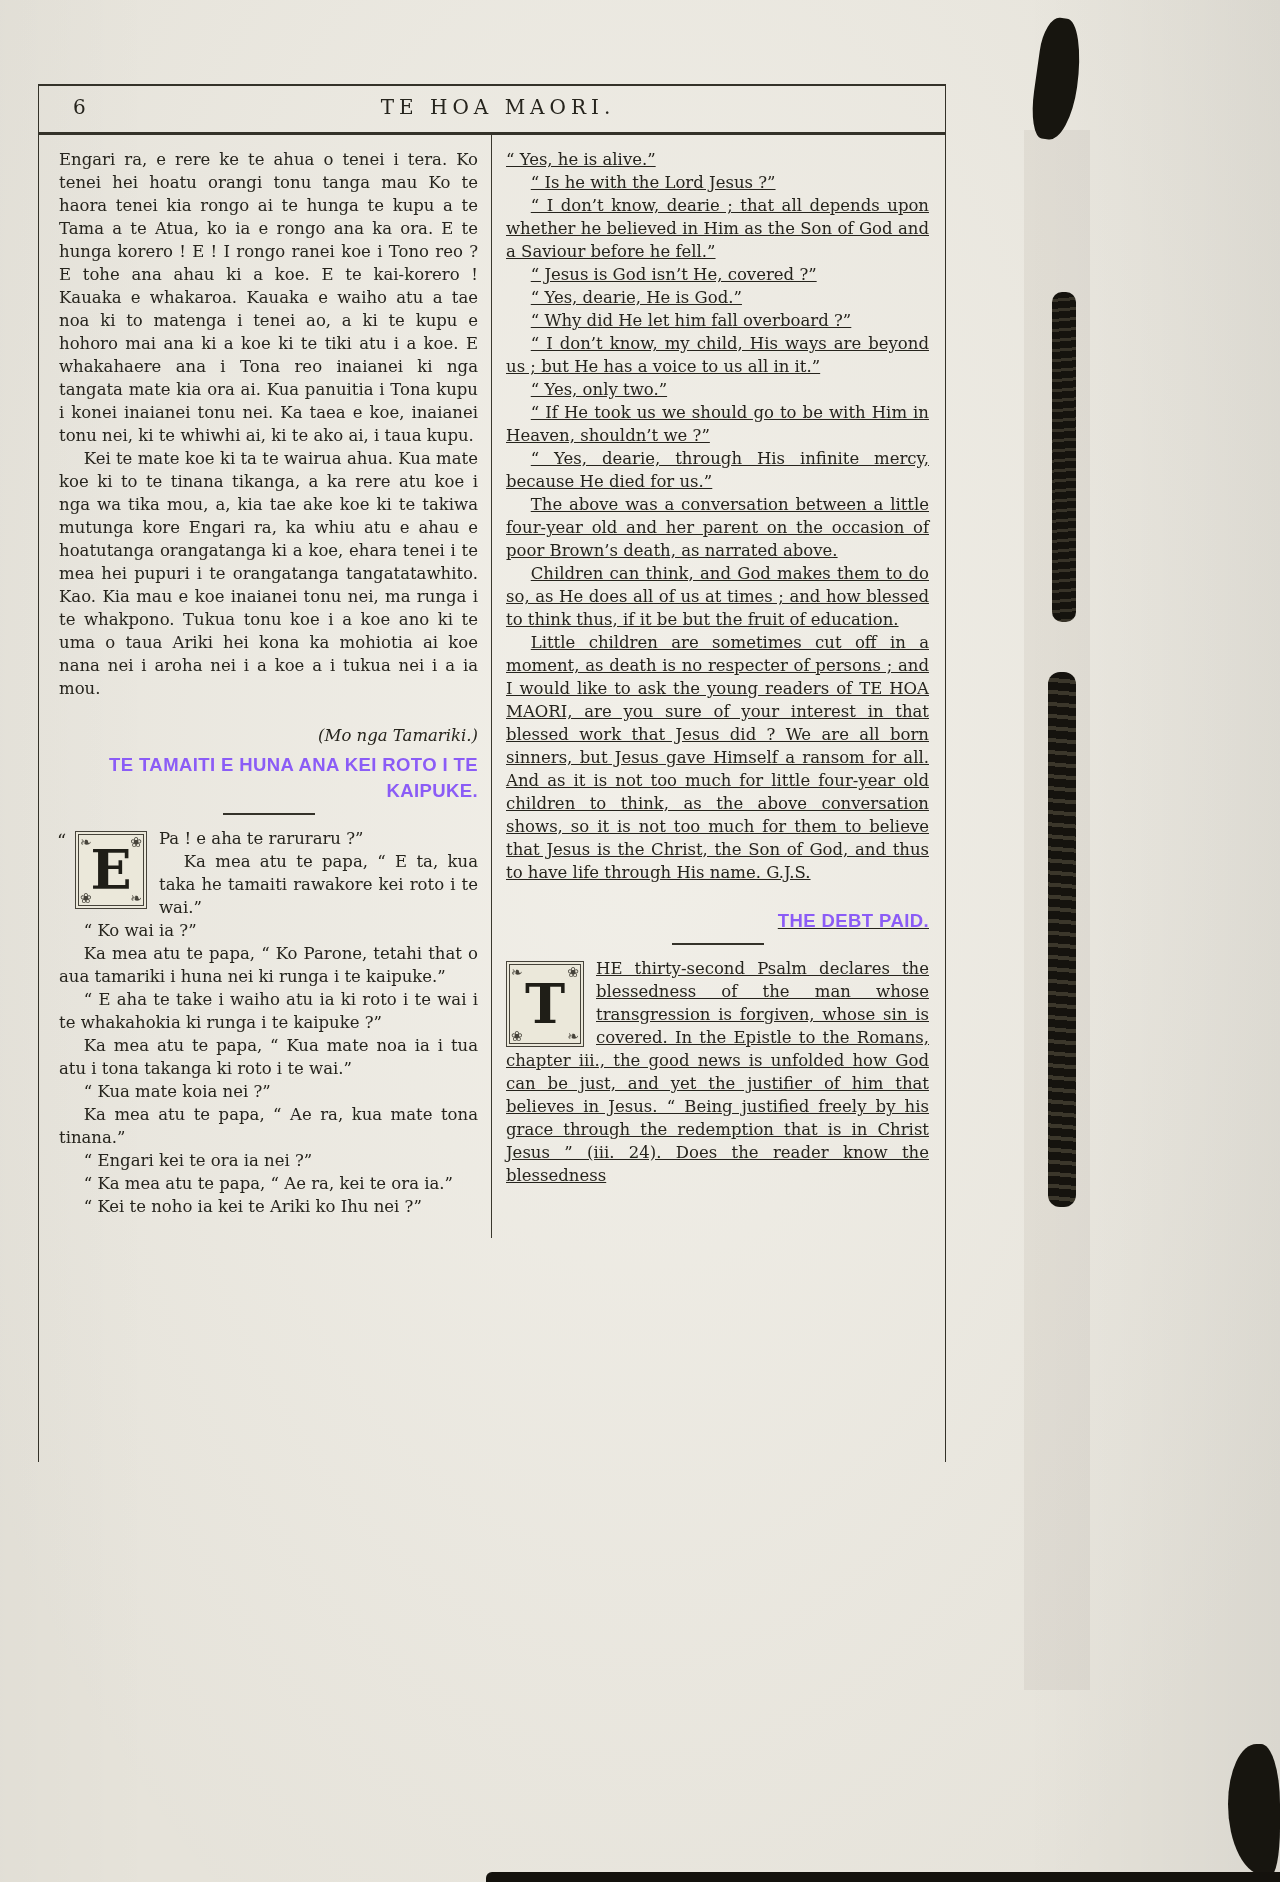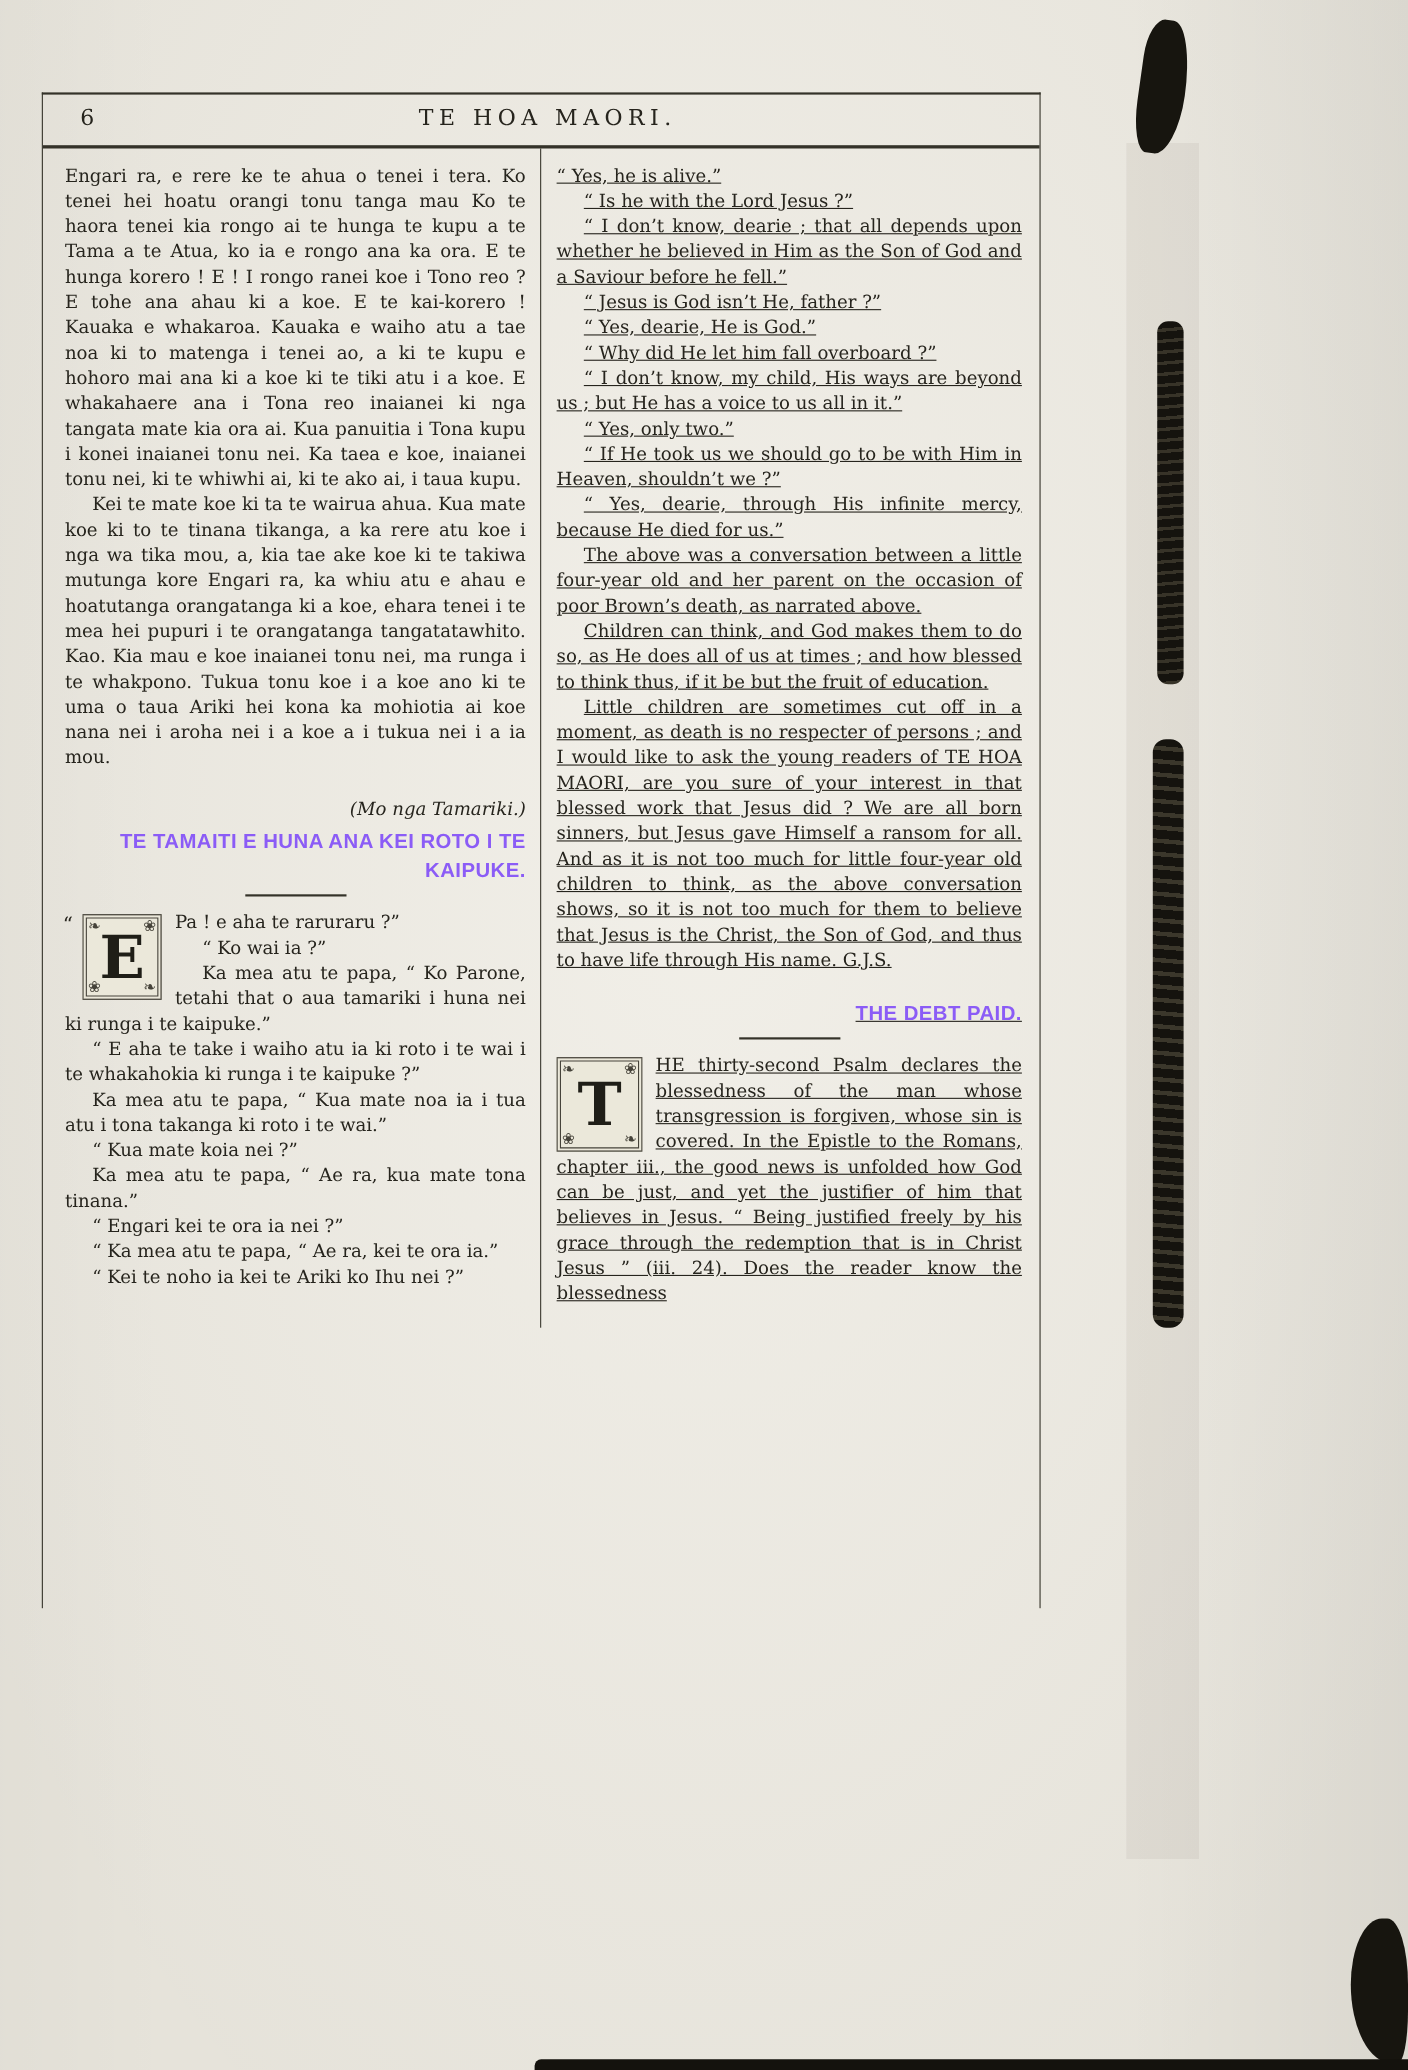--- a/index.html
+++ b/index.html
@@ -95,38 +95,39 @@
       <div class="dropcap-block">
         <span class="lead-quote">“</span>
         <div class="initial-box">
           <span class="fl tl">❧</span>
           <span class="fl tr">❀</span>
           <span class="fl bl">❀</span>
           <span class="fl br">❧</span>
           <span class="initial-letter">E</span>
         </div>
         <p class="para noindent">Pa !  e aha te raruraru ?”</p>
+        <p class="para">Ka mea atu te papa, “ E ta, kua taka he tamaiti rawakore kei roto i te wai.”</p>
       </div>
 
       <p class="para">“ Ko wai ia ?”</p>
       <p class="para">Ka mea atu te papa, “ Ko Parone, tetahi that o aua tamariki i huna nei ki runga i te kaipuke.”</p>
       <p class="para">“ E aha te take i waiho atu ia ki roto i te wai i te whakahokia ki runga i te kaipuke ?”</p>
       <p class="para">Ka mea atu te papa, “ Kua mate noa ia i tua atu i tona takanga ki roto i te wai.”</p>
       <p class="para">“ Kua mate koia nei ?”</p>
       <p class="para">Ka mea atu te papa, “ Ae ra, kua mate tona tinana.”</p>
       <p class="para">“ Engari kei te ora ia nei ?”</p>
       <p class="para">“ Ka mea atu te papa, “ Ae ra, kei te ora ia.”</p>
       <p class="para">“ Kei te noho ia kei te Ariki ko Ihu nei ?”</p>
     </div>
 
     <div class="col col-right">
       <p class="para noindent">“ Yes, he is alive.”</p>
       <p class="para">“ Is he with the Lord Jesus ?”</p>
       <p class="para">“ I don’t know, dearie ; that all depends upon whether he believed in Him as the Son of God and a Saviour before he fell.”</p>
-      <p class="para">“ Jesus is God isn’t He, father ?”</p>
+      <p class="para">“ Jesus is God isn’t He, covered ?”</p>
       <p class="para">“ Yes, dearie, He is God.”</p>
       <p class="para">“ Why did He let him fall overboard ?”</p>
       <p class="para">“ I don’t know, my child, His ways are beyond us ; but He has a voice to us all in it.”</p>
       <p class="para">“ Yes, only two.”</p>
       <p class="para">“ If He took us we should go to be with Him in Heaven, shouldn’t we ?”</p>
       <p class="para">“ Yes, dearie, through His infinite mercy, because He died for us.”</p>
 
       <p class="para">The above was a conversation between a little four-year old and her parent on the occasion of poor Brown’s death, as narrated above.</p>
       <p class="para">Children can think, and God makes them to do so, as He does all of us at times ; and how blessed to think thus, if it be but the fruit of education.</p>
       <p class="para">Little children are sometimes cut off in a moment, as death is no respecter of persons ; and I would like to ask the young readers of TE HOA MAORI, are you sure of your interest in that blessed work that Jesus did ?  We are all born sinners, but Jesus gave Himself a ransom for all.  And as it is not too much for little four-year old children to think, as the above conversation shows, so it is not too much for them to believe that Jesus is the Christ, the Son of God, and thus to have life through His name.  G.J.S.</p>

